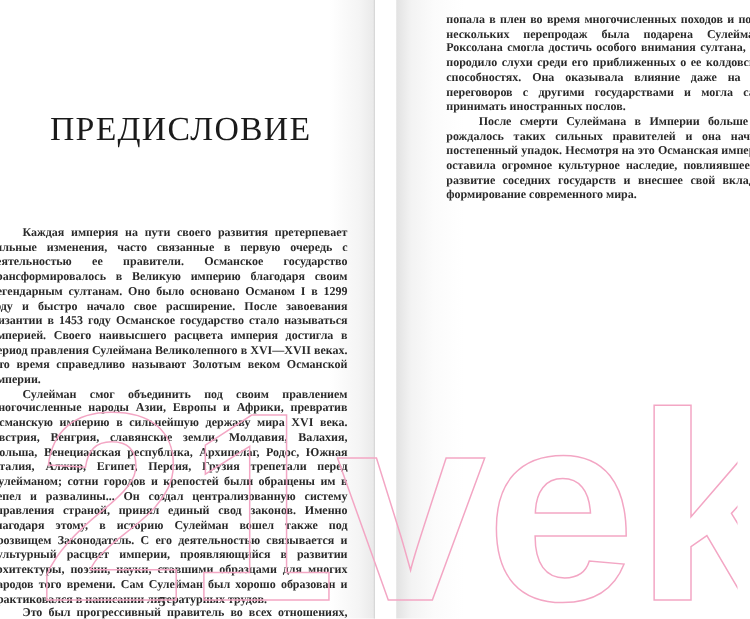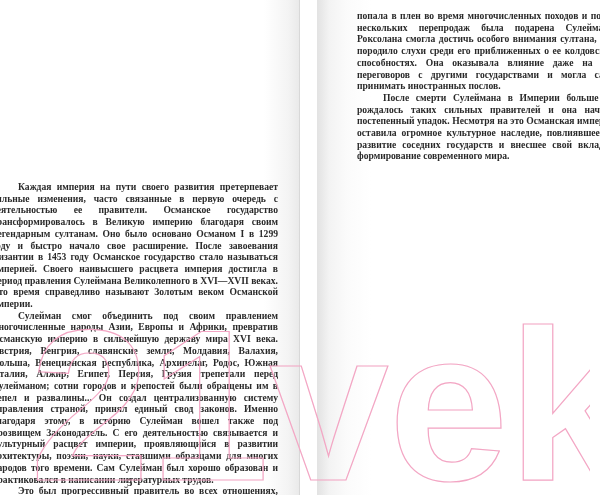--- a/index.html
+++ b/index.html
@@ -54,20 +54,21 @@
     .watermark text {
       font-family: "Liberation Sans", sans-serif; font-weight: bold;
       fill: none; stroke: #f3a6c4; stroke-width: 1.2;
     }
   </style>
 </head>
 <body>
 
 <div class="spread">
   <div class="page page-left">
+    <h1 class="title">ПРЕДИСЛОВИЕ</h1>
     <div class="body-text">
       <p>Каждая империя на пути своего развития претерпевает сильные изменения, часто связанные в первую очередь с деятельностью ее правители. Османское государство трансформировалось в Великую империю благодаря своим легендарным султанам. Оно было основано Османом I в 1299 году и быстро начало свое расширение. После завоевания Византии в 1453 году Османское государство стало называться империей. Своего наивысшего расцвета империя достигла в период правления Сулеймана Великолепного в XVI—XVII веках. Это время справедливо называют Золотым веком Османской империи.</p>
       <p>Сулейман смог объединить под своим правлением многочисленные народы Азии, Европы и Африки, превратив Османскую империю в сильнейшую державу мира XVI века. Австрия, Венгрия, славянские земли, Молдавия, Валахия, Польша, Венецианская республика, Архипелаг, Родос, Южная Италия, Алжир, Египет, Персия, Грузия трепетали перед Сулейманом; сотни городов и крепостей были обращены им в пепел и развалины... Он создал централизованную систему управления страной, принял единый свод законов. Именно благодаря этому, в историю Сулейман вошел также под прозвищем Законодатель. С его деятельностью связывается и культурный расцвет империи, проявляющийся в развитии архитектуры, поэзии, науки, ставшими образцами для многих народов того времени. Сам Сулейман был хорошо образован и практиковался в написании литературных трудов.</p>
       <p>Это был прогрессивный правитель во всех отношениях, так из своего гарема он выбрал одну из рабынь и заключил с ней законный брак, чего до него никогда не случалось. Эту рабыню звали Роксолана (имя при рождении Анастасия или Александра Гавриловна Лисовская), она была славянского происхождения,</p>
     </div>
     <div class="page-number">5</div>
   </div>
 
   <div class="fold"></div>
 

